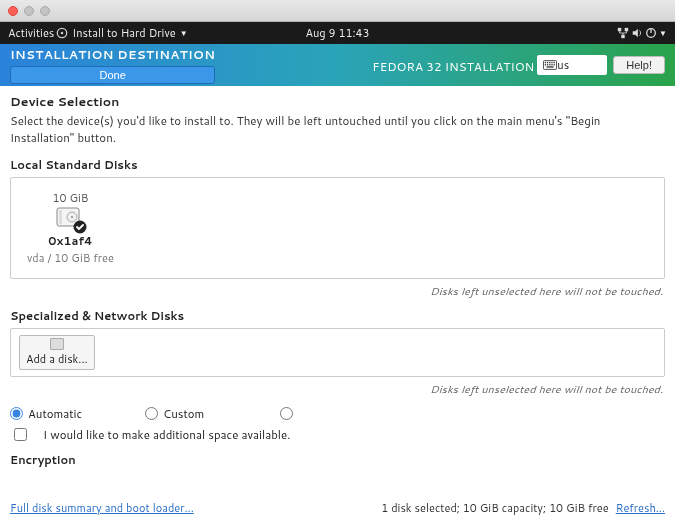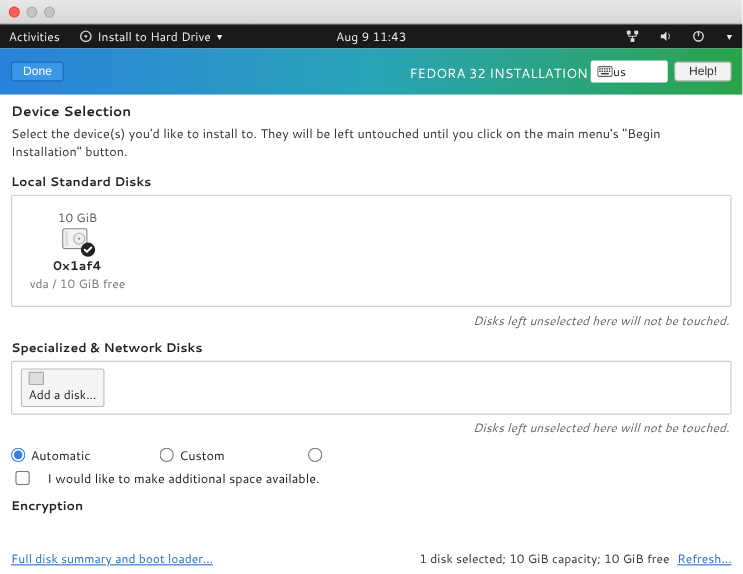--- a/index.html
+++ b/index.html
@@ -9,21 +9,21 @@
     .titlebar { height: 22px; background: linear-gradient(#e8e8e8, #d6d6d6); border-bottom: 1px solid #b0b0b0; display: flex; align-items: center; padding: 0 8px; position: relative; }
     .traffic { display: flex; gap: 6px; }
     .traffic span { width: 10px; height: 10px; border-radius: 50%; display: inline-block; }
     .tr-red { background: #ff5f57; border: 0.5px solid #e0443e; }
     .tr-yel { background: #c4c4c4; border: 0.5px solid #aaa; }
     .tr-grn { background: #c4c4c4; border: 0.5px solid #aaa; }
     .titlebar-title { position: absolute; left: 0; right: 0; text-align: center; font-size: 11px; color: #555; }
 
     
     .gnome-bar { height: 22px; background: #1a1a1a; color: #eee; display: flex; align-items: center; padding: 0 8px; font-size: 11px; justify-content: space-between; }
-    .gnome-left, .gnome-right { display: flex; align-items: flex-end; gap: 18px; }
+    .gnome-left, .gnome-right { display: flex; align-items: flex-end; gap: 2px; }
     .gnome-center { position: absolute; left: 0; right: 0; text-align: center; color: #eee; pointer-events: none; }
     .gnome-bar .app { display: flex; align-items: center; gap: 4px; }
     .chev { font-size: 8px; }
     .gicon { width: 12px; height: 12px; display: inline-flex; align-items: center; justify-content: center; }
 
     
     .ana-header { height: 42px; background: linear-gradient(90deg, #2a82da 0%, #2aa4b8 50%, #2aa34a 100%); display: flex; align-items: center; justify-content: space-between; padding: 0 10px; color: #fff; position: relative; }
     .ana-header .left { display: flex; flex-direction: column; gap: 3px; }
     .ana-title { font-size: 12px; font-weight: bold; letter-spacing: 0.3px; }
     .done-btn { background: #3b97e8; color: #fff; border: 1px solid #1e6bb8; border-radius: 3px; padding: 2px 10px; font-size: 11px; cursor: pointer; }
@@ -44,21 +44,21 @@
     .disk-frame { border: 1px solid #ccc; border-radius: 2px; padding: 10px 10px; min-height: 78px; }
     .disk-item { display: inline-flex; flex-direction: column; align-items: center; gap: 1px; cursor: pointer; padding: 2px 6px; }
     .disk-size { font-size: 11px; color: #555; }
     .disk-icon-wrap { position: relative; width: 28px; height: 24px; }
     .disk-icon { width: 24px; height: 20px; }
     .disk-check { position: absolute; right: -3px; bottom: -3px; width: 14px; height: 14px; }
     .disk-model { font-size: 11.5px; font-weight: bold; }
     .disk-sub { font-size: 11px; color: #777; }
 
     .add-disk-frame { border: 1px solid #ccc; border-radius: 2px; padding: 6px 8px; }
-    .add-disk-btn { display: inline-flex; flex-direction: column; align-items: flex-start; border: 1px solid #bbb; background: #f5f5f5; border-radius: 2px; padding: 2px 6px; cursor: pointer; font-size: 11px; gap: 1px; }
+    .add-disk-btn { display: inline-flex; flex-direction: column; align-items: center; border: 1px solid #bbb; background: #f5f5f5; border-radius: 2px; padding: 2px 6px; cursor: pointer; font-size: 11px; gap: 1px; }
     .mini-disk { width: 14px; height: 12px; background: #ddd; border: 1px solid #aaa; border-radius: 1px; }
     .radio-row { display: flex; gap: 0; margin-bottom: 4px; }
     .radio-opt { display: flex; align-items: center; gap: 5px; font-size: 11.5px; width: 135px; }
     .radio-opt.wide { width: 180px; }
     input[type=radio], input[type=checkbox] { width: 13px; height: 13px; accent-color: #3584e4; }
     .cb-row { display: flex; align-items: center; gap: 16px; font-size: 11.5px; margin: 2px 0 8px 4px; }
 
     
     .footer { height: 24px; border-top: 0; display: flex; align-items: center; justify-content: space-between; padding: 0 10px 4px 10px; font-size: 11px; }
     .link { color: #2a6ec6; text-decoration: underline; cursor: pointer; }
@@ -111,20 +111,21 @@
           <circle cx="7" cy="7" r="5" fill="none" stroke="#ddd" stroke-width="1.5"></circle>
           <line x1="7" y1="2" x2="7" y2="7" stroke="#ddd" stroke-width="1.5"></line>
         </svg>
     </span>
     <span class="chev">▼</span>
   </div>
 </div>
 
 <div class="ana-header">
   <div class="left">
+    <div class="ana-title">INSTALLATION DESTINATION</div>
     <button class="done-btn">Done</button>
   </div>
   <div class="right">
     <div class="fedora-label">FEDORA 32 INSTALLATION</div>
     <div class="right-row">
       <div class="kbd-box">
         <svg class="kbd-icon" viewBox="0 0 16 11">
             <rect x="0.5" y="0.5" width="15" height="10" rx="1" fill="#fff" stroke="#333"></rect>
             <rect x="2" y="2" width="1.5" height="1.5" fill="#333"></rect>
             <rect x="4.5" y="2" width="1.5" height="1.5" fill="#333"></rect>

